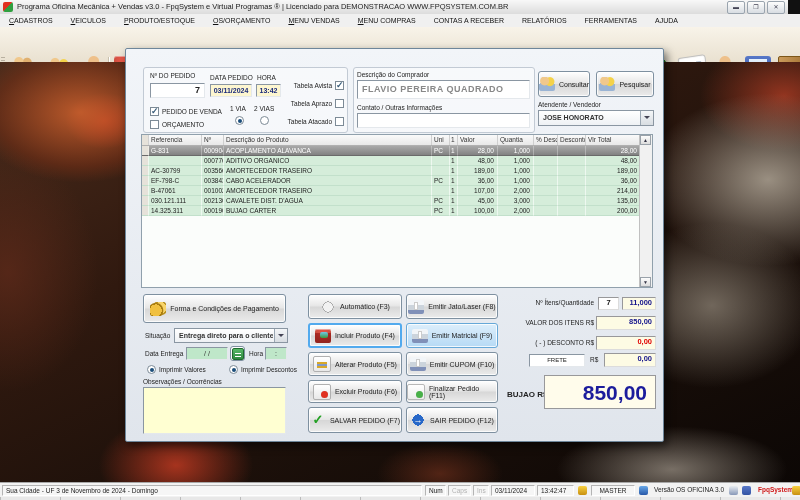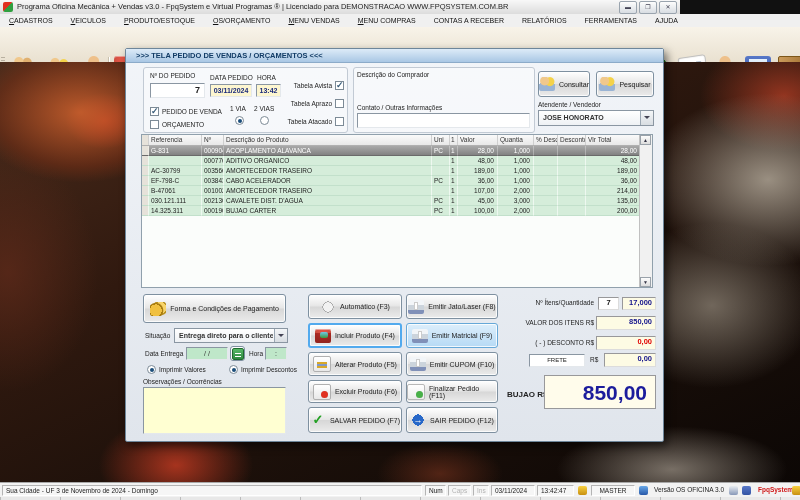--- a/index.html
+++ b/index.html
@@ -14,21 +14,21 @@
       radial-gradient(120px 160px at 1% 50%, rgba(95,42,26,.75), transparent 75%),
       radial-gradient(110px 70px at 22% 96%, rgba(200,60,35,.8), transparent 70%),
       radial-gradient(170px 120px at 96% 28%, rgba(175,165,150,.85), transparent 72%),
       radial-gradient(120px 80px at 98% 8%, rgba(165,58,35,.85), transparent 70%),
       radial-gradient(140px 110px at 89% 58%, rgba(150,140,126,.7), transparent 75%),
       radial-gradient(160px 60px at 84% 97%, rgba(175,165,152,.65), transparent 72%),
       radial-gradient(90px 45px at 55% 98%, rgba(130,55,32,.55), transparent 70%),
       linear-gradient(155deg, #4a2c1c 0%, #30190f 35%, #1c100a 65%, #0c0705 100%);}
 
   
-  .titlebar{position:absolute;left:0;top:0;width:680px;height:14px;
+  .titlebar{position:absolute;left:0;top:0;width:788px;height:14px;
     background:linear-gradient(#f8f8f8,#dcdcdc);border-bottom:1px solid #b8b8b8;
     font-size:7.5px;color:#222;line-height:14px;white-space:nowrap;}
   .app-logo{position:absolute;left:3px;top:2px;width:10px;height:10px;border-radius:2px;
     background:linear-gradient(135deg,#e03020 0 50%,#30a040 50% 100%);}
   .titlebar .ttext{position:absolute;left:17px;top:0;}
   .winbtns{position:absolute;right:3px;top:1px;display:flex;gap:2px;}
   .winbtn{width:16px;height:11px;border:1px solid #9aa4ae;border-radius:2px;
     background:linear-gradient(#fdfdfd,#d8dde2);font-size:6px;line-height:10px;text-align:center;color:#445;}
 
   .menubar{position:absolute;left:0;top:14px;width:800px;height:13px;background:#f0f0f0;
@@ -240,21 +240,20 @@
     <div class="tbico i-dollar" style="left:645px">$</div>
     <div class="tbico i-receipt" style="left:679px"></div>
     <div class="tbico i-person-red" style="left:712px"></div>
     <div class="tbico i-monitor" style="left:745px"></div>
     <div class="tbico i-door" style="left:778px"></div>
   </div>
 
   <div class="desktop-bg"></div>
 
   <div class="dialog">
-    <div class="dlg-title">&gt;&gt;&gt;   TELA PEDIDO DE VENDAS / ORÇAMENTOS   &lt;&lt;&lt;</div>
 
     <div class="groupbox" style="left:17px;top:18px;width:203px;height:64px">
       <div class="lbl" style="left:6px;top:4px">Nº DO PEDIDO</div>
       <div class="field" style="left:6px;top:15px;width:55px;height:15px;text-align:right;padding-right:4px;font-weight:bold;font-size:9px;line-height:13px">7</div>
       <div class="lbl" style="left:66px;top:6px">DATA PEDIDO</div>
       <div class="field yellow" style="left:66px;top:16px;width:42px;height:13px">03/11/2024</div>
       <div class="lbl" style="left:113px;top:6px">HORA</div>
       <div class="field yellow" style="left:112px;top:16px;width:25px;height:13px">13:42</div>
       <div class="cb checked" style="left:6px;top:39px"></div>
       <div class="lbl" style="left:18px;top:40px">PEDIDO DE VENDA</div>
@@ -267,20 +266,21 @@
       <div class="lbl" style="left:143px;top:14px;width:45px;text-align:right">Tabela Avista</div>
       <div class="cb checked" style="left:191px;top:13px"></div>
       <div class="lbl" style="left:143px;top:32px;width:45px;text-align:right">Tabela Aprazo</div>
       <div class="cb" style="left:191px;top:31px"></div>
       <div class="lbl" style="left:138px;top:50px;width:50px;text-align:right">Tabela Atacado</div>
       <div class="cb" style="left:191px;top:49px"></div>
     </div>
 
     <div class="groupbox" style="left:227px;top:18px;width:180px;height:64px">
       <div class="lbl" style="left:3px;top:3px">Descrição do Comprador</div>
+      <div class="field" style="left:3px;top:12px;width:173px;height:19px;font-size:9px;font-weight:bold;color:#888;letter-spacing:.5px;line-height:17px;padding-left:4px">FLAVIO PEREIRA QUADRADO</div>
       <div class="lbl" style="left:3px;top:36px">Contato / Outras Informações</div>
       <div class="field" style="left:3px;top:45px;width:173px;height:15px"></div>
     </div>
 
     <div class="btn" style="left:412px;top:22px;width:52px;height:26px">
       <span class="bico i-duo"></span>
       <span>Consultar</span>
     </div>
     <div class="btn" style="left:470px;top:22px;width:58px;height:26px">
       <span class="bico i-duo"></span>
@@ -463,21 +463,21 @@
       <span class="bico i-doc-ok"></span>
       <span>Finalizar Pedido (F11)</span>
     </div>
     <div class="btn" style="left:280px;top:358px;width:92px;height:26px">
       <span class="bico i-go">→</span>
       <span>SAIR  PEDIDO  (F12)</span>
     </div>
 
     <div class="sumlbl" style="left:374px;top:250px">Nº Ítens/Quantidade</div>
     <div class="sumbox white" style="left:472px;top:248px;width:21px;height:13px">7</div>
-    <div class="sumbox" style="left:496px;top:248px;width:34px;height:13px">17,000</div>
+    <div class="sumbox" style="left:496px;top:248px;width:34px;height:13px">11,000</div>
     <div class="sumlbl" style="left:374px;top:270px">VALOR DOS ITENS R$</div>
     <div class="sumbox" style="left:470px;top:267px;width:60px;height:14px">850,00</div>
     <div class="sumlbl" style="left:374px;top:290px">( - ) DESCONTO R$</div>
     <div class="sumbox red" style="left:470px;top:287px;width:60px;height:14px">0,00</div>
     <div class="field" style="left:403px;top:305px;width:56px;height:13px;text-align:center;font-size:6px;line-height:11px">FRETE</div>
     <div class="lbl" style="left:464px;top:307px">R$</div>
     <div class="sumbox" style="left:478px;top:304px;width:52px;height:14px">0,00</div>
     <div class="lbl" style="left:381px;top:341px;font-size:8px;font-weight:bold">BUJAO R$</div>
     <div class="totalbox" style="left:418px;top:326px;width:112px;height:34px">850,00</div>
   </div>

